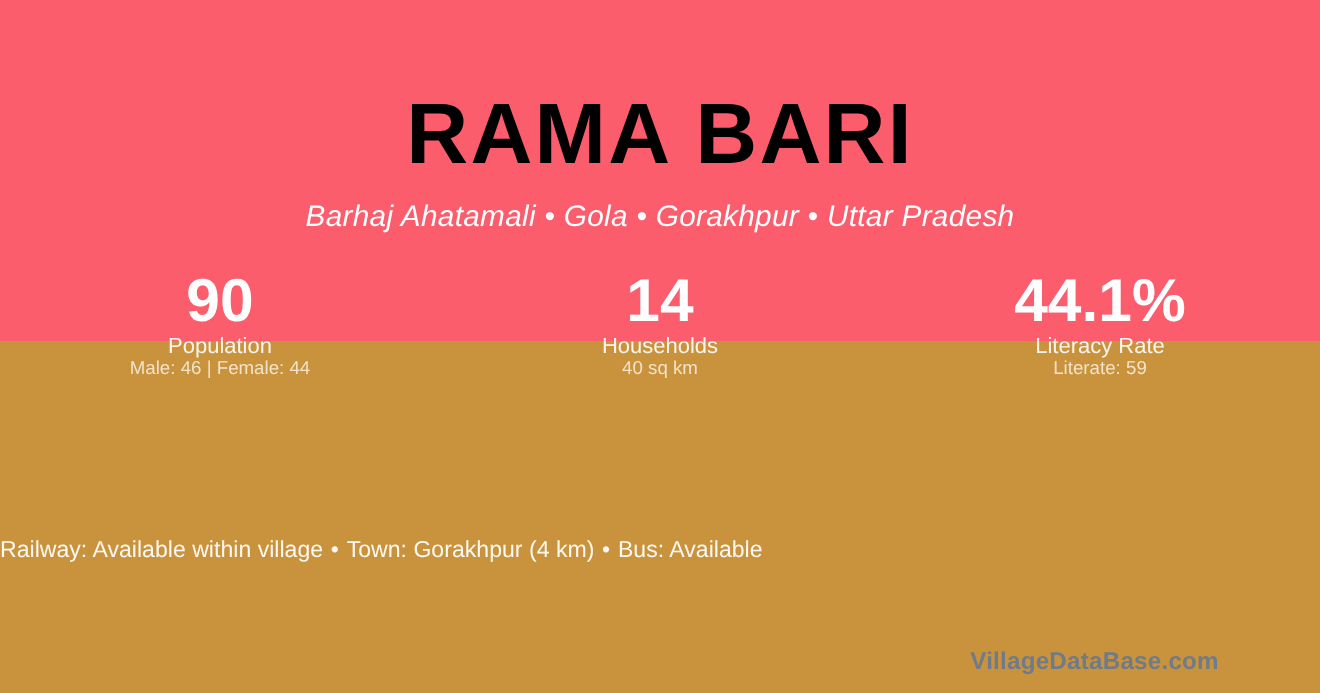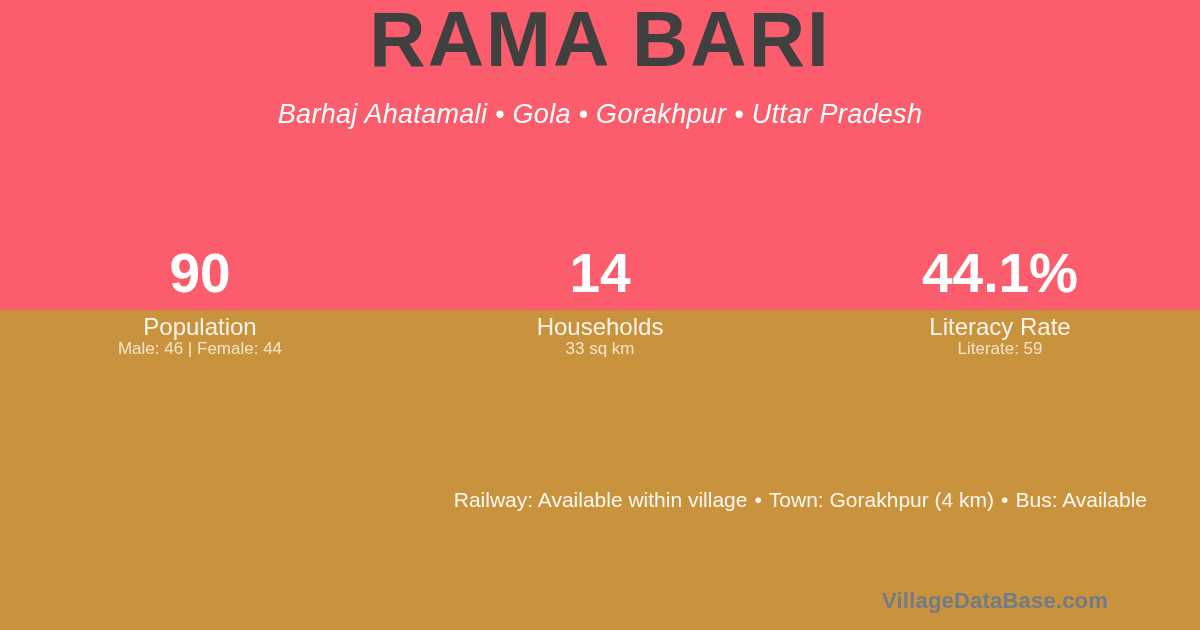--- a/index.html
+++ b/index.html
@@ -47,24 +47,25 @@
     position: absolute;
     left: 0;
     top: 0;
     width: 1200px;
     text-align: center;
     z-index: 5;
   }
 
   #title {
     margin: 0;
+    padding-top: 82px;
     font-size: 78px;
     font-weight: bold;
     line-height: 1.0;
-    color: #404040;
+    color: #000000;
     letter-spacing: 2px;
   }
 
   #subtitle {
     margin: 0;
     padding-top: 21px;
     font-size: 27px;
     font-weight: normal;
     line-height: 1.15;
     color: #ffffff;
@@ -91,41 +92,41 @@
   .stat-value {
     font-size: 55px;
     font-weight: bold;
     line-height: 1.0;
     color: #ffffff;
     letter-spacing: 0px;
     height: 58px;
   }
 
   .stat-label {
-    margin-top: 10px;
-    font-size: 24px;
+    margin-top: 0;
+    font-size: 20px;
     font-weight: normal;
     line-height: 1.1;
     color: #fbf4ec;
   }
 
   .stat-sub {
     font-size: 17px;
     font-weight: normal;
     line-height: 1.1;
     color: #f2e3ca;
   }
 
   
   #infra {
     position: absolute;
     left: 0;
     top: 487px;
     width: 1147px;
-    text-align: right;
+    text-align: left;
     font-size: 21px;
     line-height: 1.2;
     color: #fdf8f1;
     z-index: 5;
     white-space: nowrap;
   }
 
   #infra .sep {
     padding: 0 7px;
   }
@@ -160,21 +161,21 @@
 
     <div class="stat-col">
       <div class="stat-value">90</div>
       <div class="stat-label">Population</div>
       <div class="stat-sub">Male: 46 | Female: 44</div>
     </div>
 
     <div class="stat-col">
       <div class="stat-value">14</div>
       <div class="stat-label">Households</div>
-      <div class="stat-sub">33 sq km</div>
+      <div class="stat-sub">40 sq km</div>
     </div>
 
     <div class="stat-col">
       <div class="stat-value">44.1%</div>
       <div class="stat-label">Literacy Rate</div>
       <div class="stat-sub">Literate: 59</div>
     </div>
 
   </div>
 

